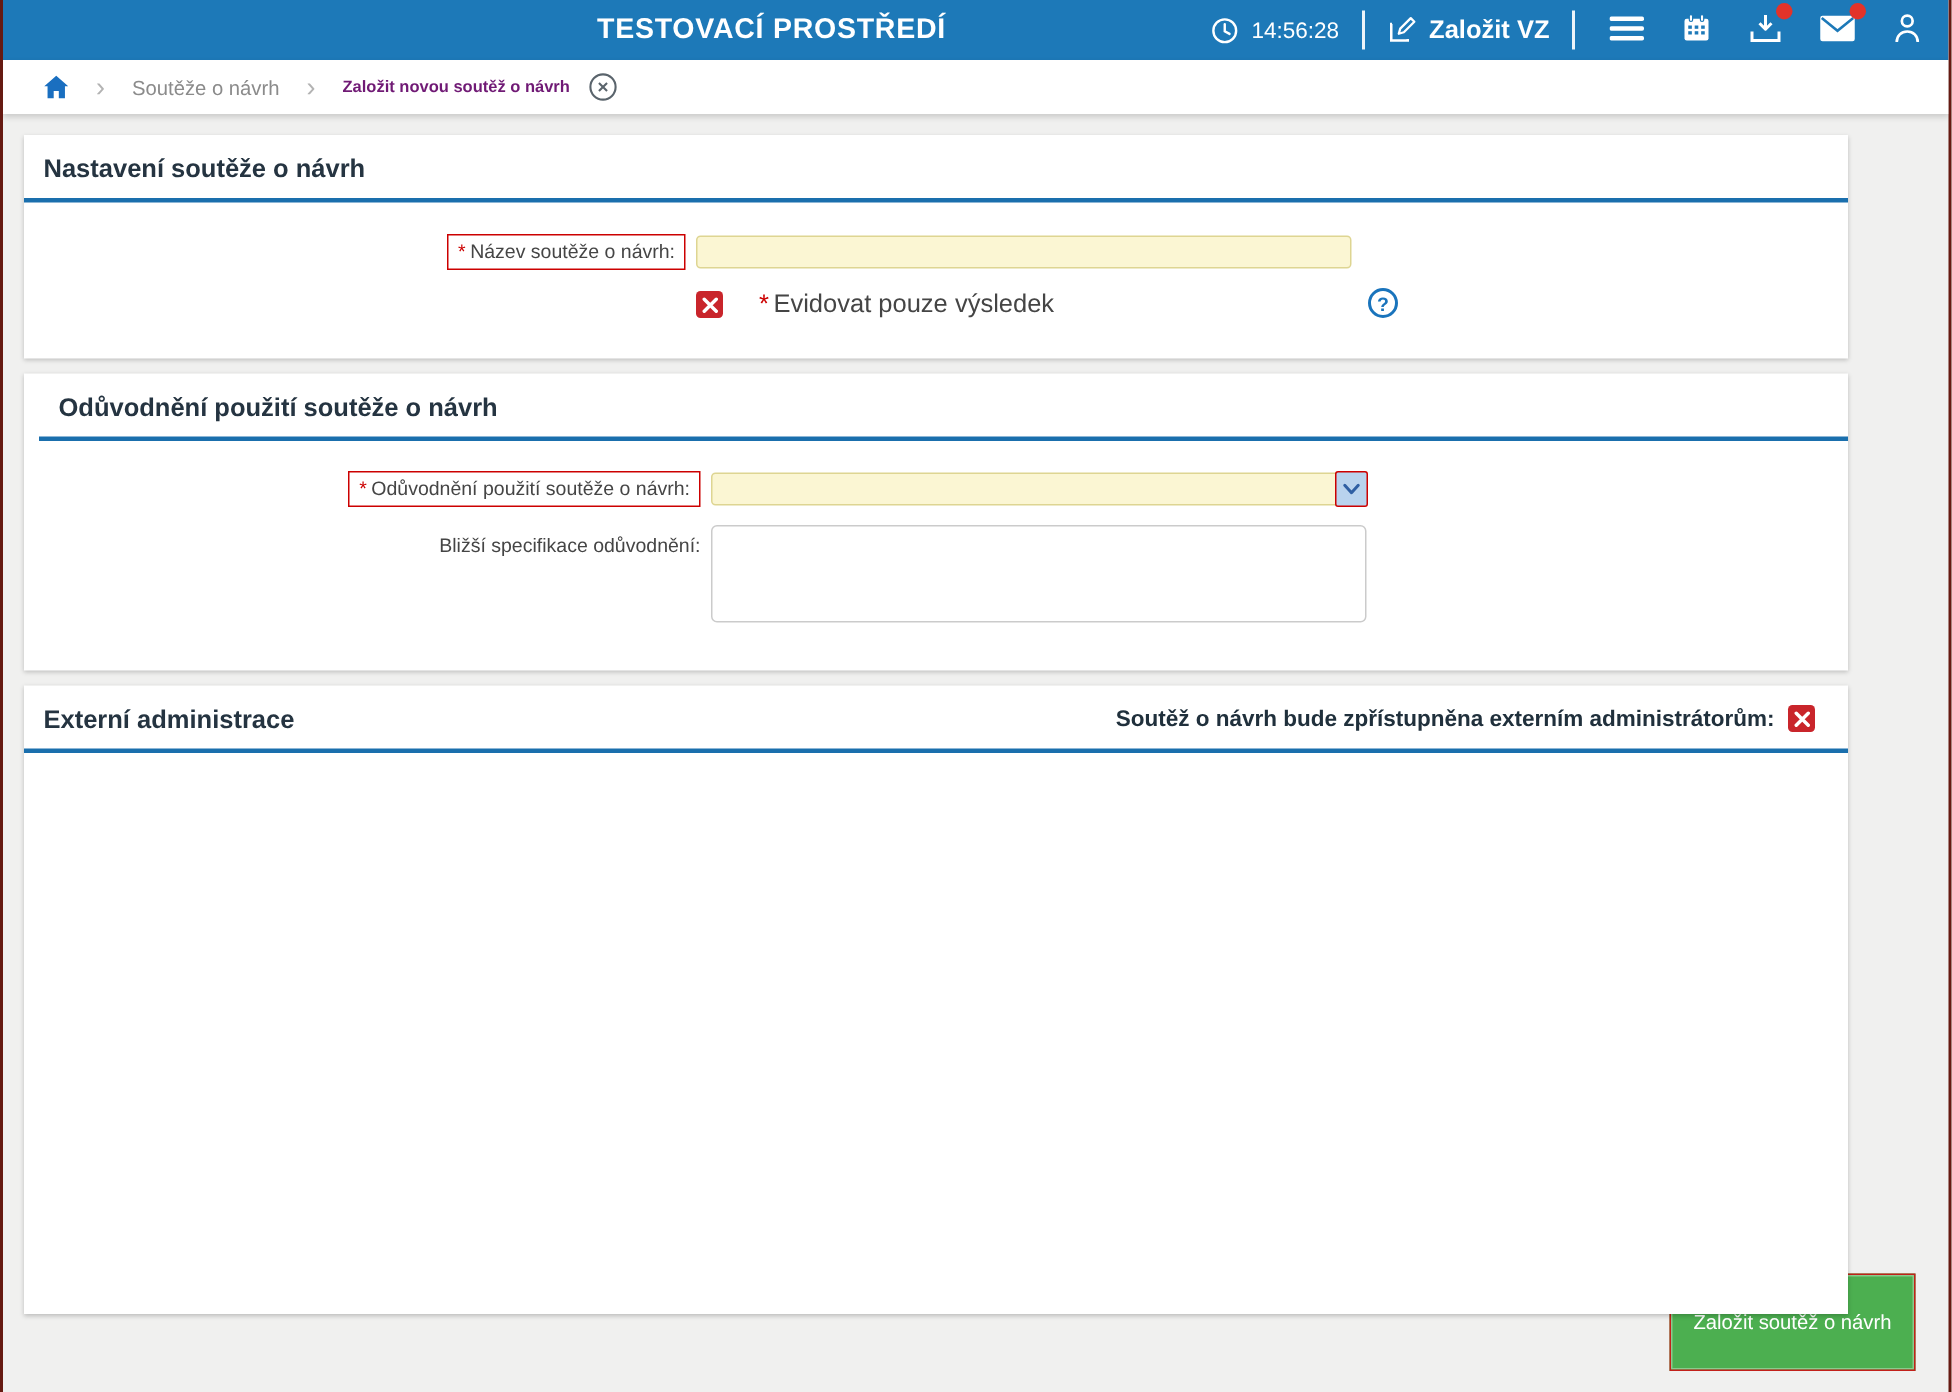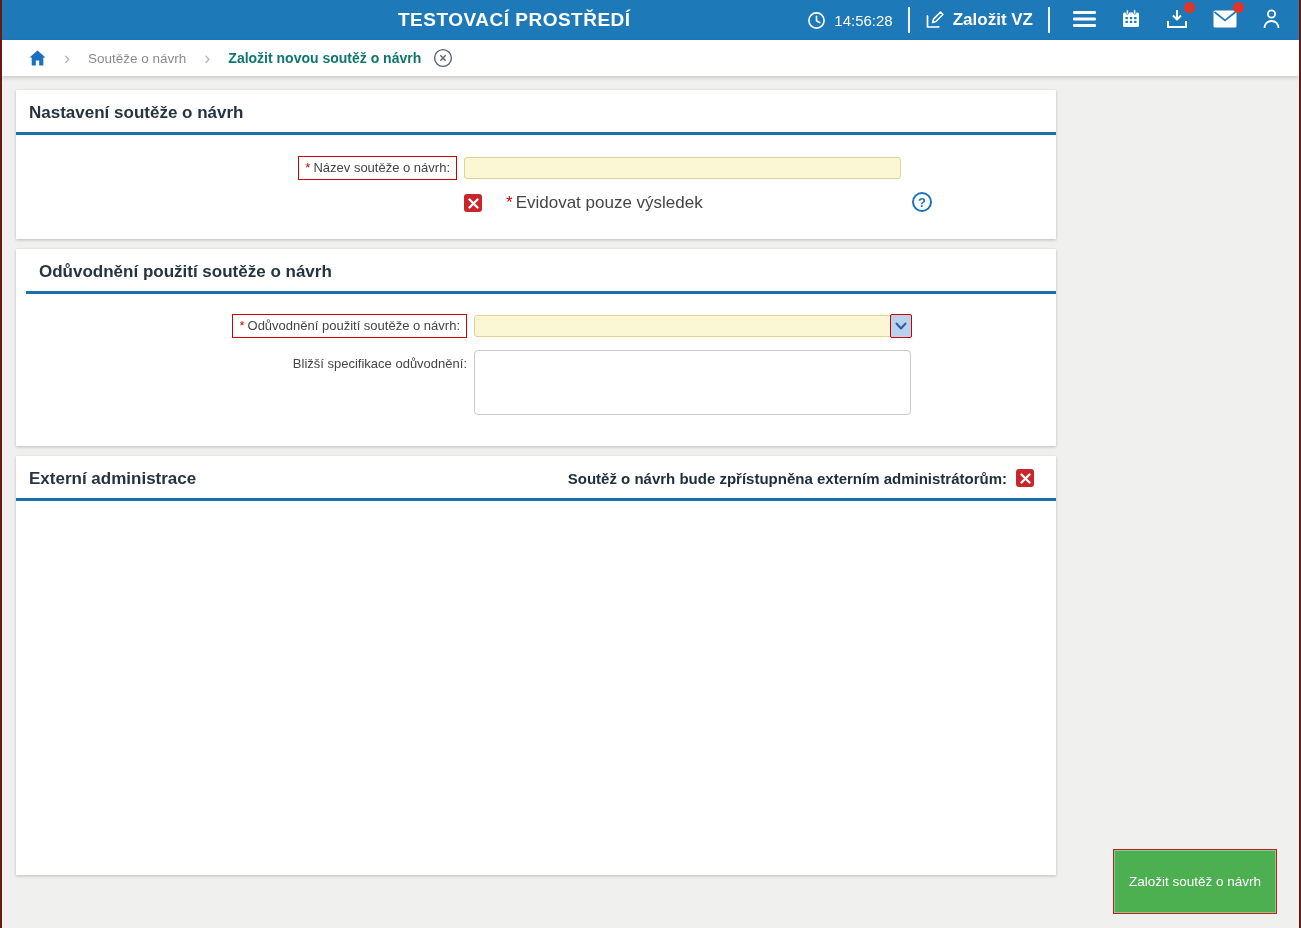--- a/index.html
+++ b/index.html
@@ -49,27 +49,27 @@
 
   
   .breadcrumb-bar {
     height: 36px; background: #fff; display: flex; align-items: center;
     padding-left: 27px; box-shadow: 0 2px 4px rgba(0,0,0,.16);
     position: relative; z-index: 2;
   }
   .crumb-home { cursor: pointer; display: flex; align-items: center; background:none; border:none; padding:0; }
   .crumb-sep { color: #b3b3b3; font-size: 18px; margin: 0 18px; font-weight: normal; }
   .crumb-link { color: #8b8b8b; font-size: 13.5px; cursor: pointer; }
-  .crumb-current { color: #0f766e; font-size: 14px; font-weight: bold; }
+  .crumb-current { color: #701a75; font-size: 11px; font-weight: bold; }
   .crumb-close { margin-left: 12px; cursor: pointer; background:none; border:none; padding:0; display:flex; }
 
   
   .content { padding: 14px 27px 0 14px; position: relative; z-index: 1; }
   .panel {
-    background: #fff; width: 1040px; margin-bottom: 10px;
+    background: #fff; width: 1216px; margin-bottom: 10px;
     box-shadow: 0 1px 3px rgba(0,0,0,.22); position: relative;
   }
   .panel-title { font-size: 17px; font-weight: bold; color: #253441; margin: 0; padding: 13px 0 9px 13px; }
   .rule { height: 3px; background: #1a6fad; }
 
   .frow { display: flex; align-items: center; position: relative; }
   .label-col { width: 441px; display: flex; justify-content: flex-end; flex-shrink: 0; }
   .req-box { border: 1px solid #cc0000; padding: 3px 6px 4px 6px; font-size: 13px; color: #454545; background: #fff; white-space: nowrap; }
   .star { color: #cc0000; margin-right: 3px; }
   .plain-label { font-size: 13px; color: #454545; white-space: nowrap; }

